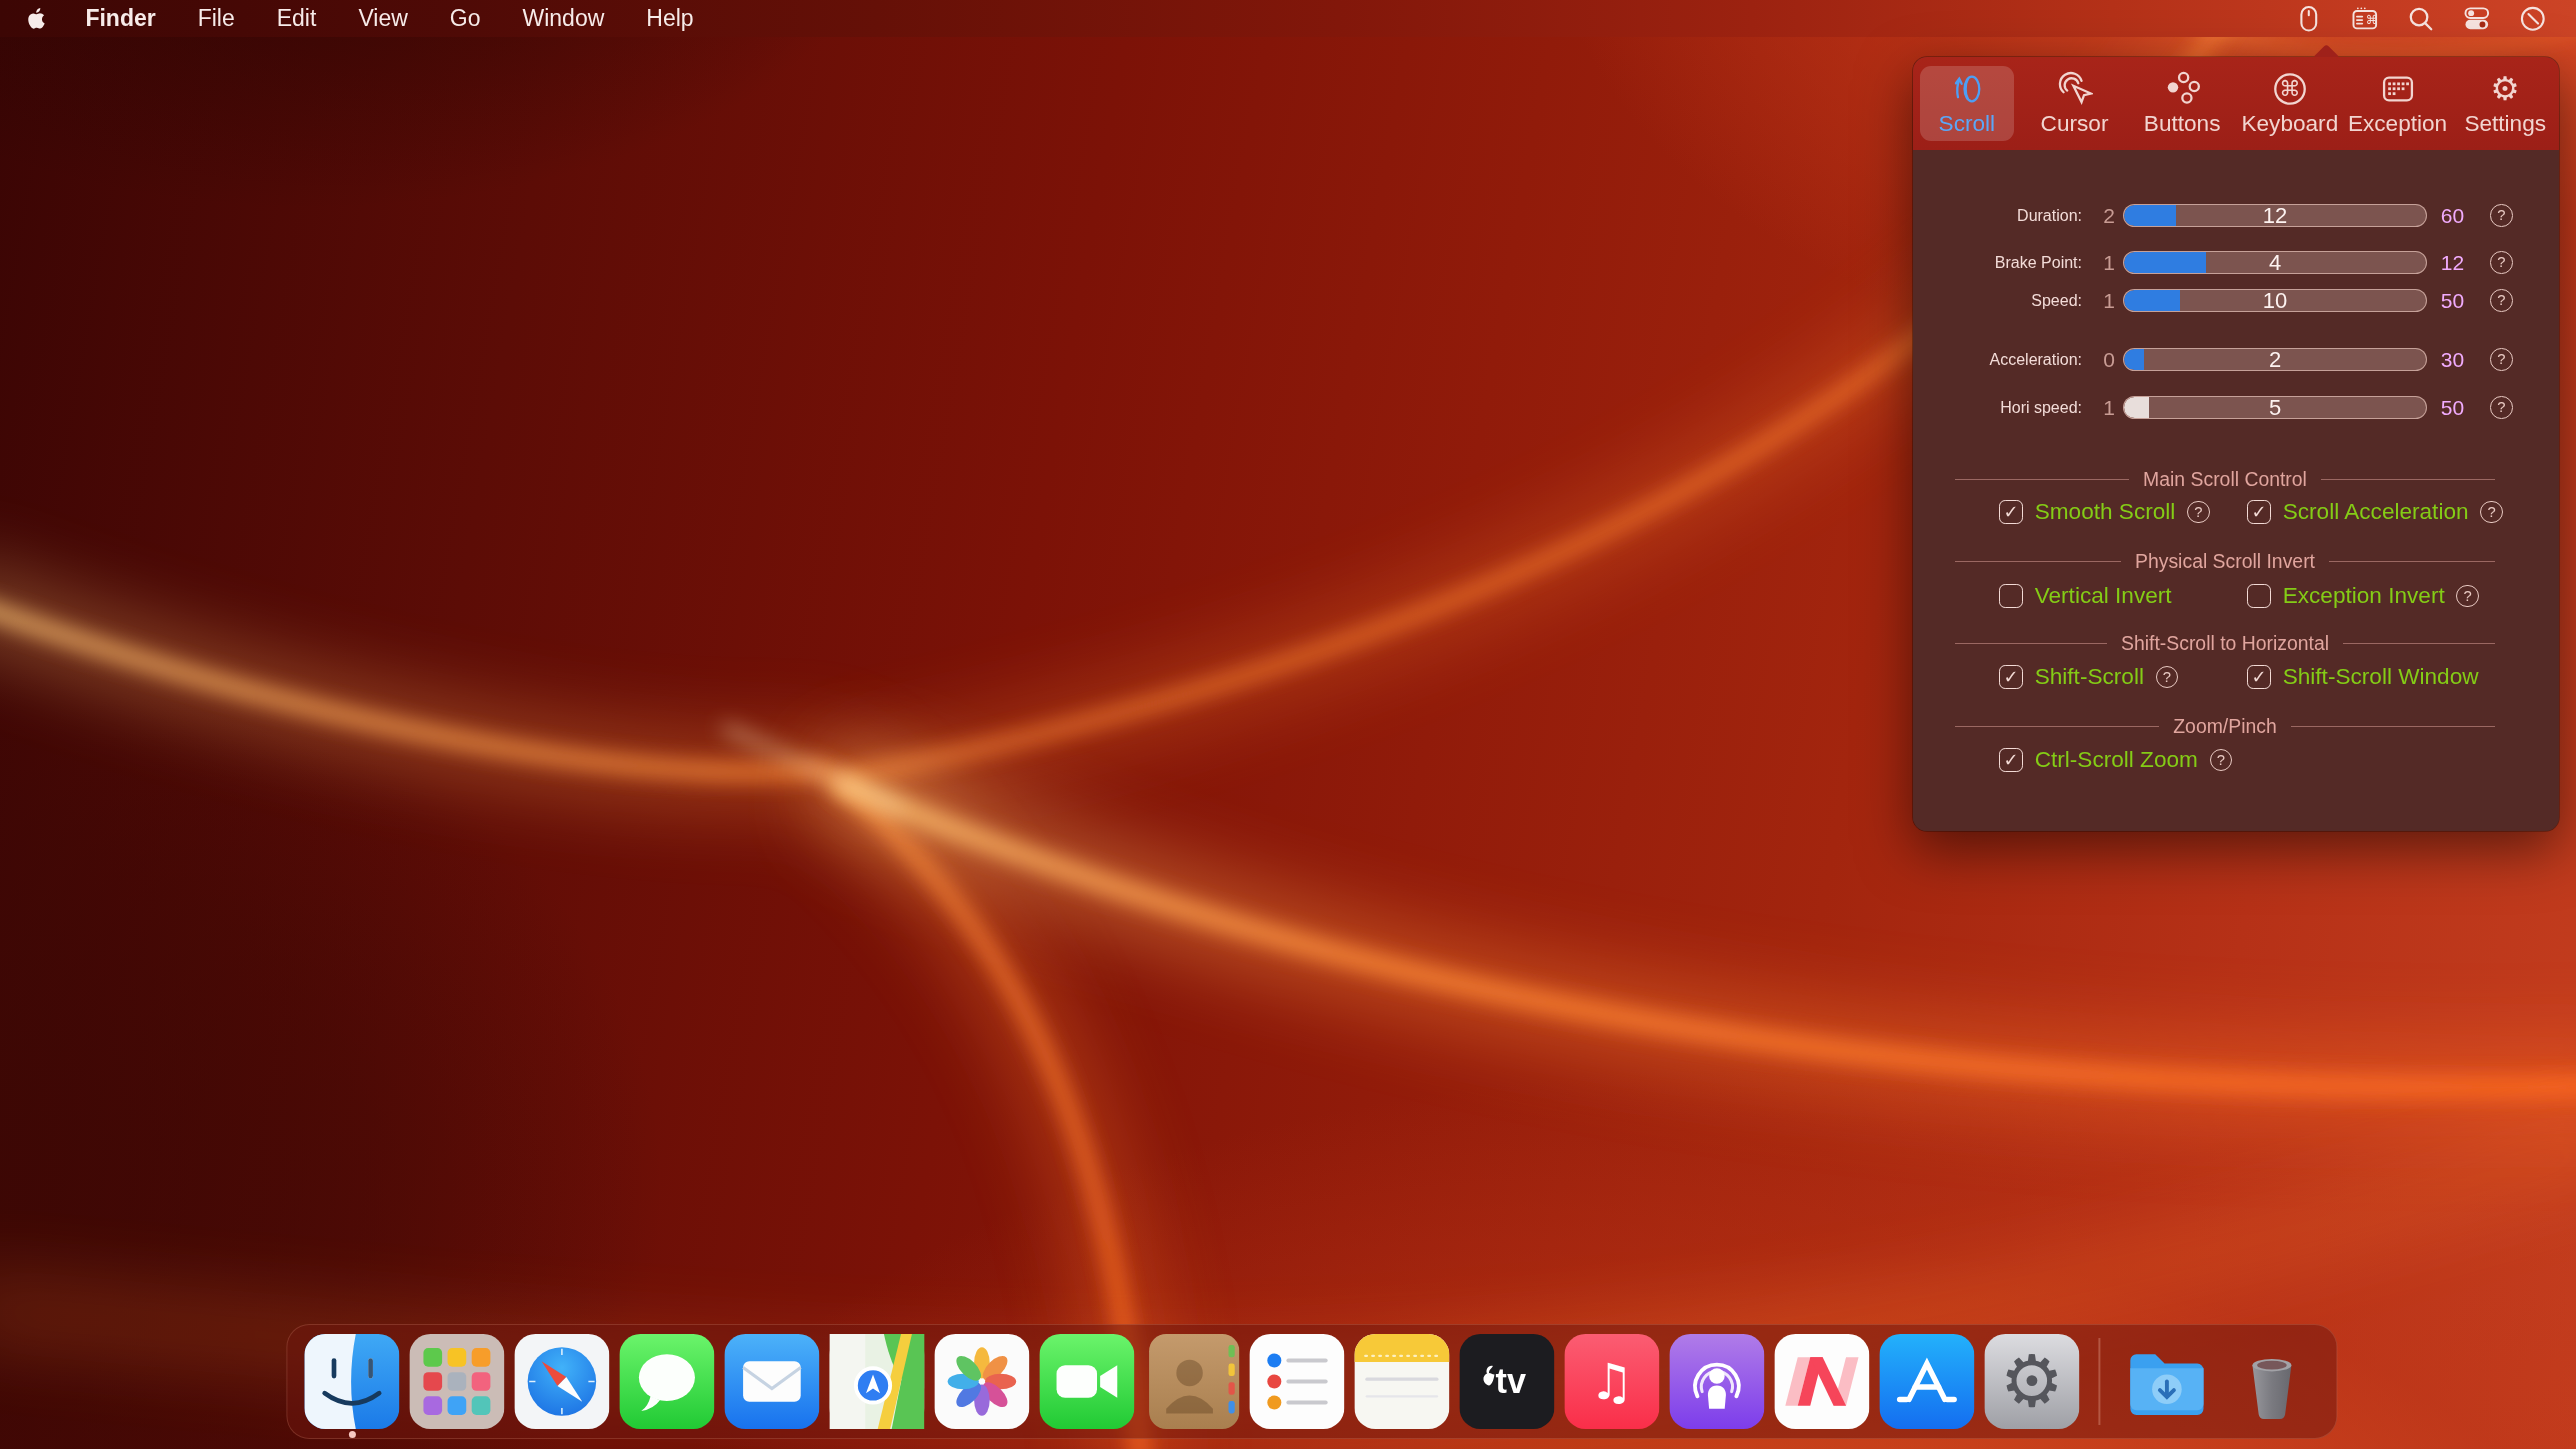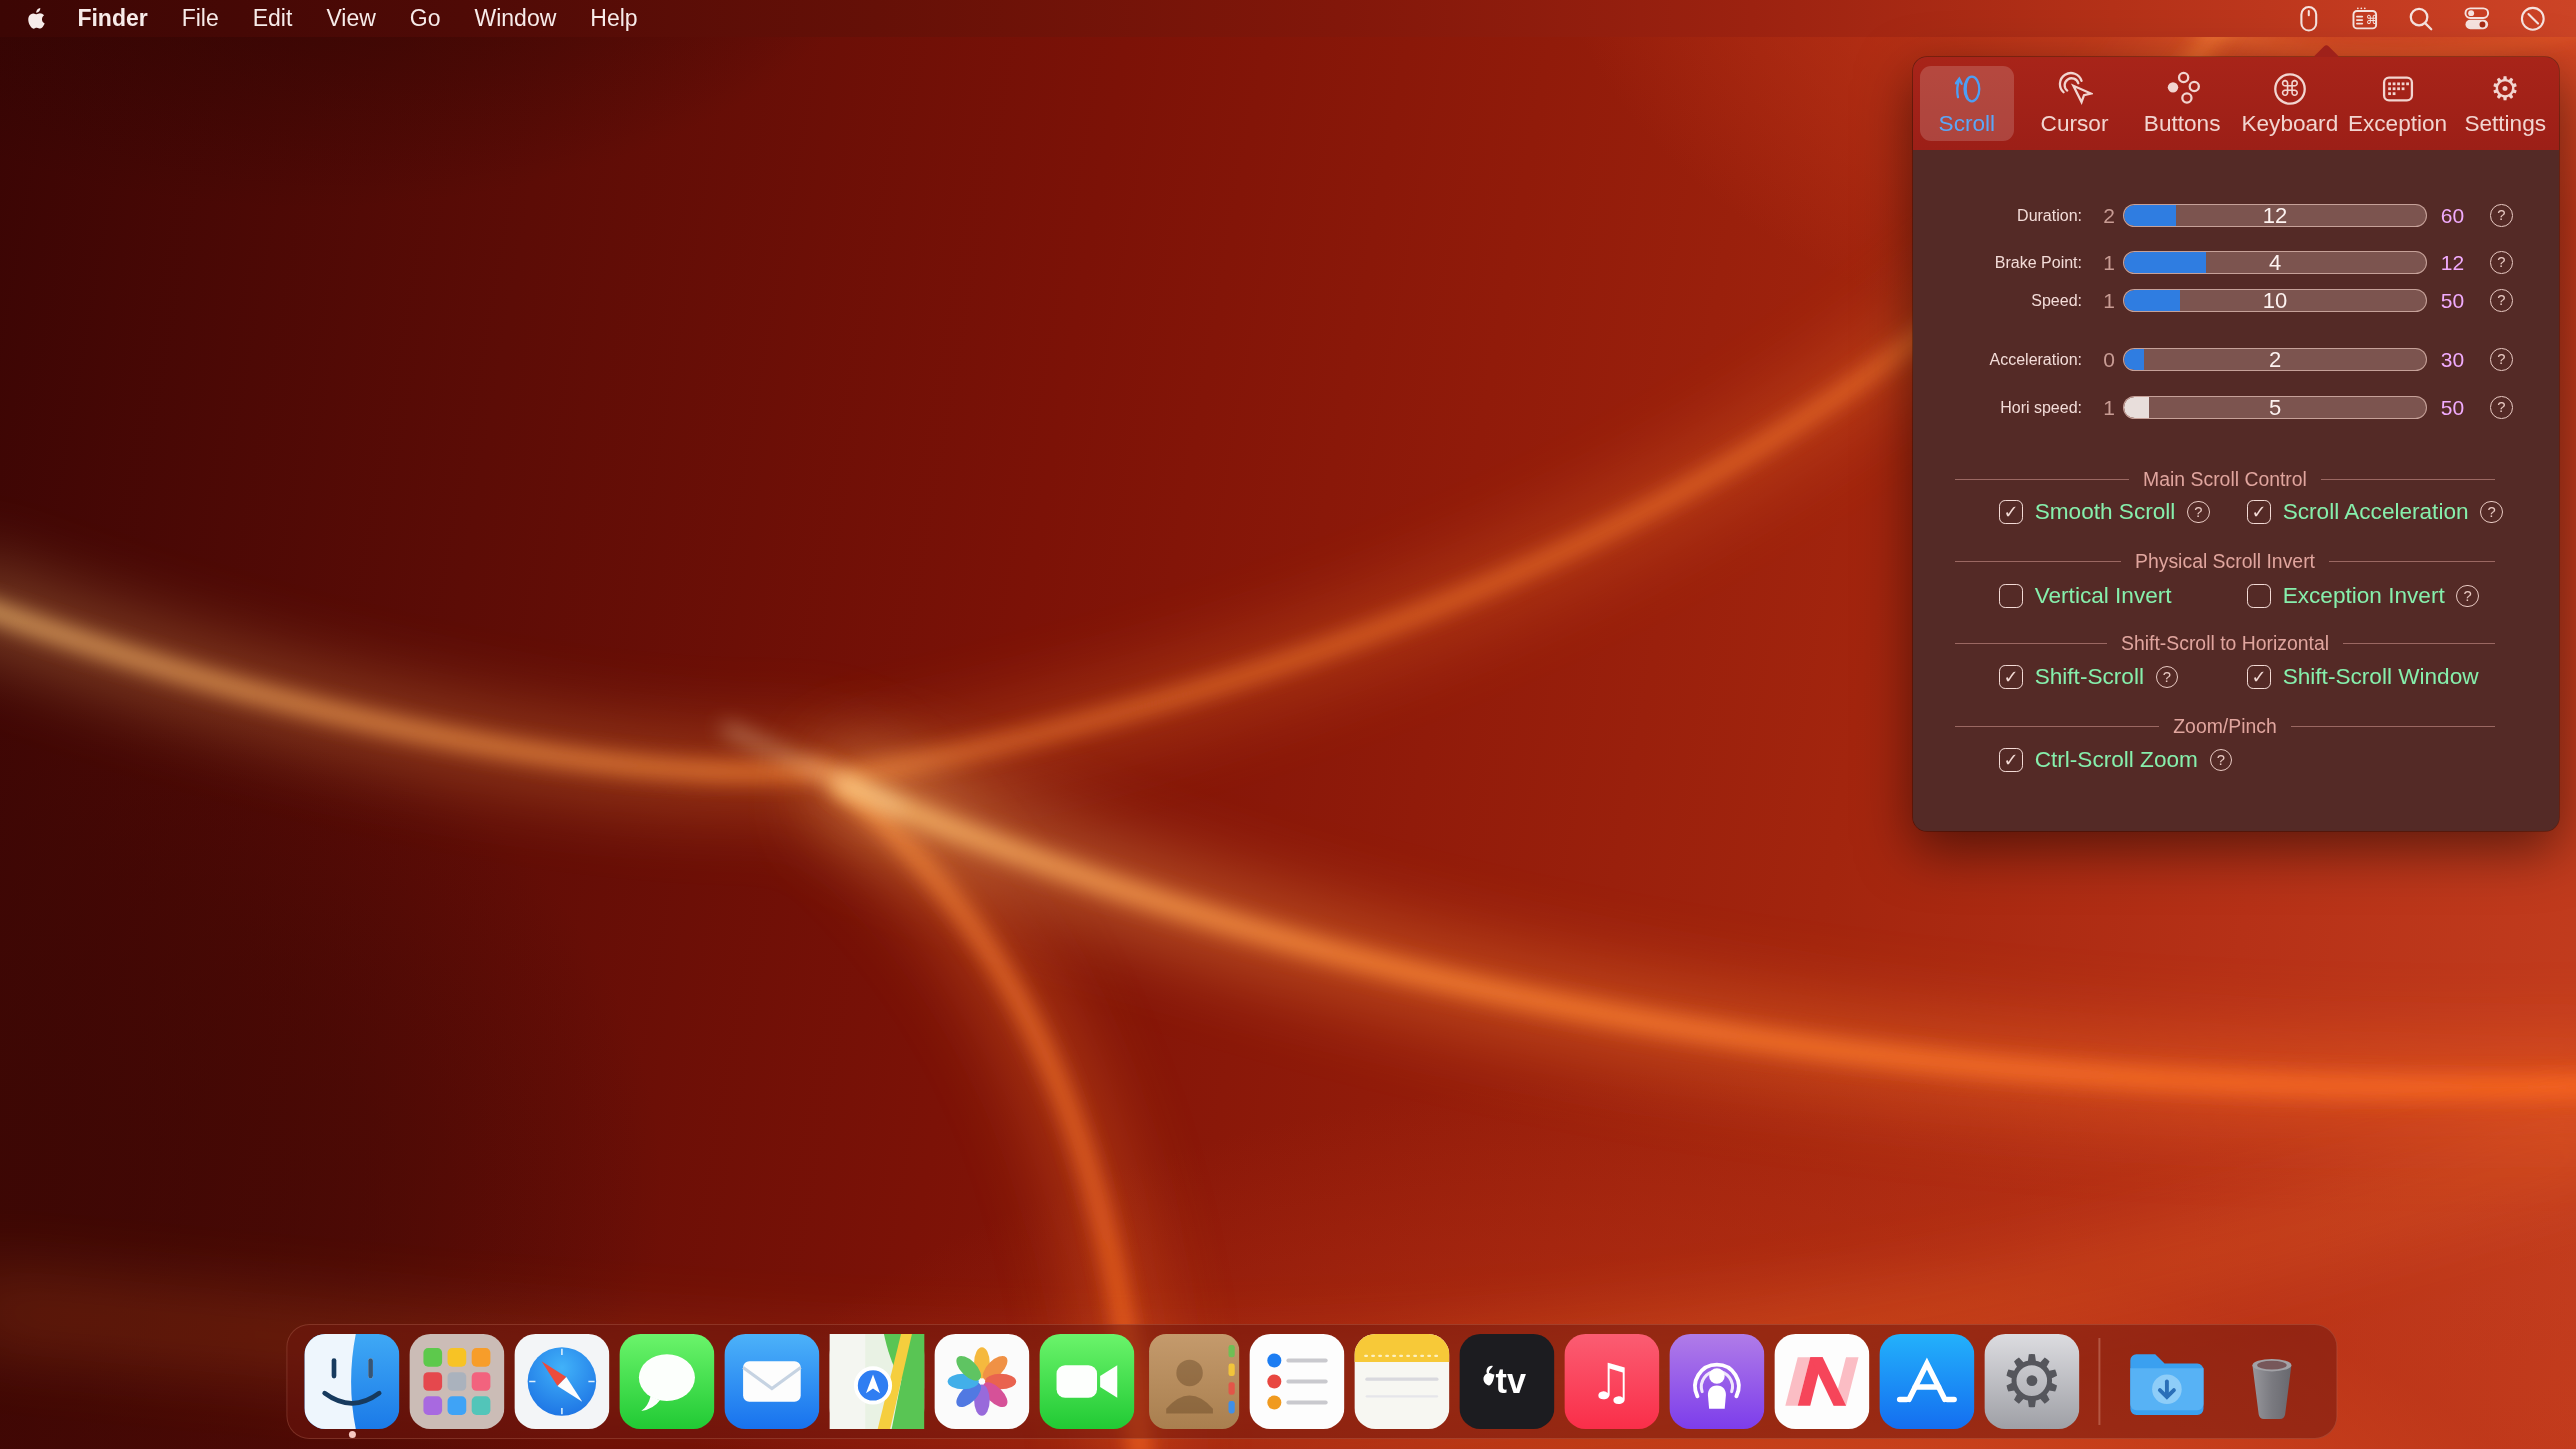--- a/index.html
+++ b/index.html
@@ -14,21 +14,21 @@
       radial-gradient(1167px 856px at -6% 82%, rgba(58,7,4,.92) 0%, rgba(58,7,4,.45) 45%, rgba(58,7,4,0) 70%),
       radial-gradient(933px 544px at 12% -10%, rgba(40,4,3,.85) 0%, rgba(40,4,3,0) 65%),
       linear-gradient(100deg, #3a0504 0%, #5c0c06 20%, #7c1207 40%, #911b0a 55%, #a3250e 70%, #b63117 85%, #c43e1f 100%);
   }
   .wallpaper svg { position:absolute; inset:0; }
 
   
   .menubar { position:absolute; left:0; top:0; width:2576px; height:37px; display:flex; align-items:center;
     background:linear-gradient(90deg,#3c0604 0%,#4f0a06 18%,#651007 34%,#82170a 52%,#9c2210 68%,#b43118 82%,#c63d22 94%,#cc4426 100%);
     color:#f7ebe9; font-size:23px; }
-  .mb-left { display:flex; align-items:center; padding-left:26.4px; gap:0; }
+  .mb-left { display:flex; align-items:center; padding-left:26.4px; gap:8px; }
   .apple { width:23px; height:28px; margin-right:11px; display:flex; align-items:center; }
   .mb-item { padding:0 17px; }
   .mb-item.app { font-weight:bold; }
   .mb-right { margin-left:auto; display:flex; align-items:center; gap:26.4px; padding-right:28px; }
   .sicon { width:29.6px; height:29.6px; display:flex; align-items:center; justify-content:center; }
 
   
   .popover { position:absolute; left:1913px; top:57px; width:646px; height:774px; border-radius:14px;
     box-shadow:0 18.7px 54px rgba(0,0,0,.5), 0 0 0 0.8px rgba(0,0,0,.35);
     background:#552b27; }
@@ -67,21 +67,21 @@
   .sec .line { flex:1 1 auto; height:1.2px; background:rgba(226,166,158,.5); }
   .sec .stitle { flex:0 0 auto; color:#e0a59e; font-size:19.4px; }
   .s1{top:318px}.s2{top:400px}.s3{top:482px}.s4{top:565px}
   .cbrow { position:absolute; left:0; width:100%; height:28px; }
   .w1{top:348px}.w2{top:432px}.w3{top:513px}.w4{top:596px}
   .cbitem { position:absolute; top:0; display:flex; align-items:center; gap:11.7px; height:28px; }
   .c1{left:86px}.c2{left:334px}
   .cb { width:24px; height:24px; border:1.9px solid #f3dbd6; border-radius:6.2px; position:relative; flex:0 0 auto; }
   .cb.on::after { content:"✓"; position:absolute; left:0; top:0; width:100%; height:100%;
     color:#f3dbd6; font-size:18px; line-height:22.6px; text-align:center; }
-  .cblabel { color:#86efac; font-size:22.6px; white-space:nowrap; }
+  .cblabel { color:#84cc16; font-size:22.6px; white-space:nowrap; }
 
   
   .dock { position:absolute; left:50%; transform:translateX(-50%); bottom:11px; height:115px;
     background:rgba(110,22,14,.5); border:0.8px solid rgba(255,190,160,.18); border-radius:23px;
     display:flex; align-items:center; padding:0 17px; gap:10px;margin-left:24px; }
   .di { position:relative; width:95px; height:95px; flex:0 0 auto; }
   .di > svg, .di > div { position:absolute; inset:0; }
   .rundot { position:absolute; left:50%; transform:translateX(-50%); bottom:-9.3px; width:7px; height:7px; border-radius:50%; background:#f6c9c2; }
   .ddiv { width:1.6px; height:87px; background:rgba(255,210,190,.28); margin:0 9.3px; flex:0 0 auto; }
 </style>

